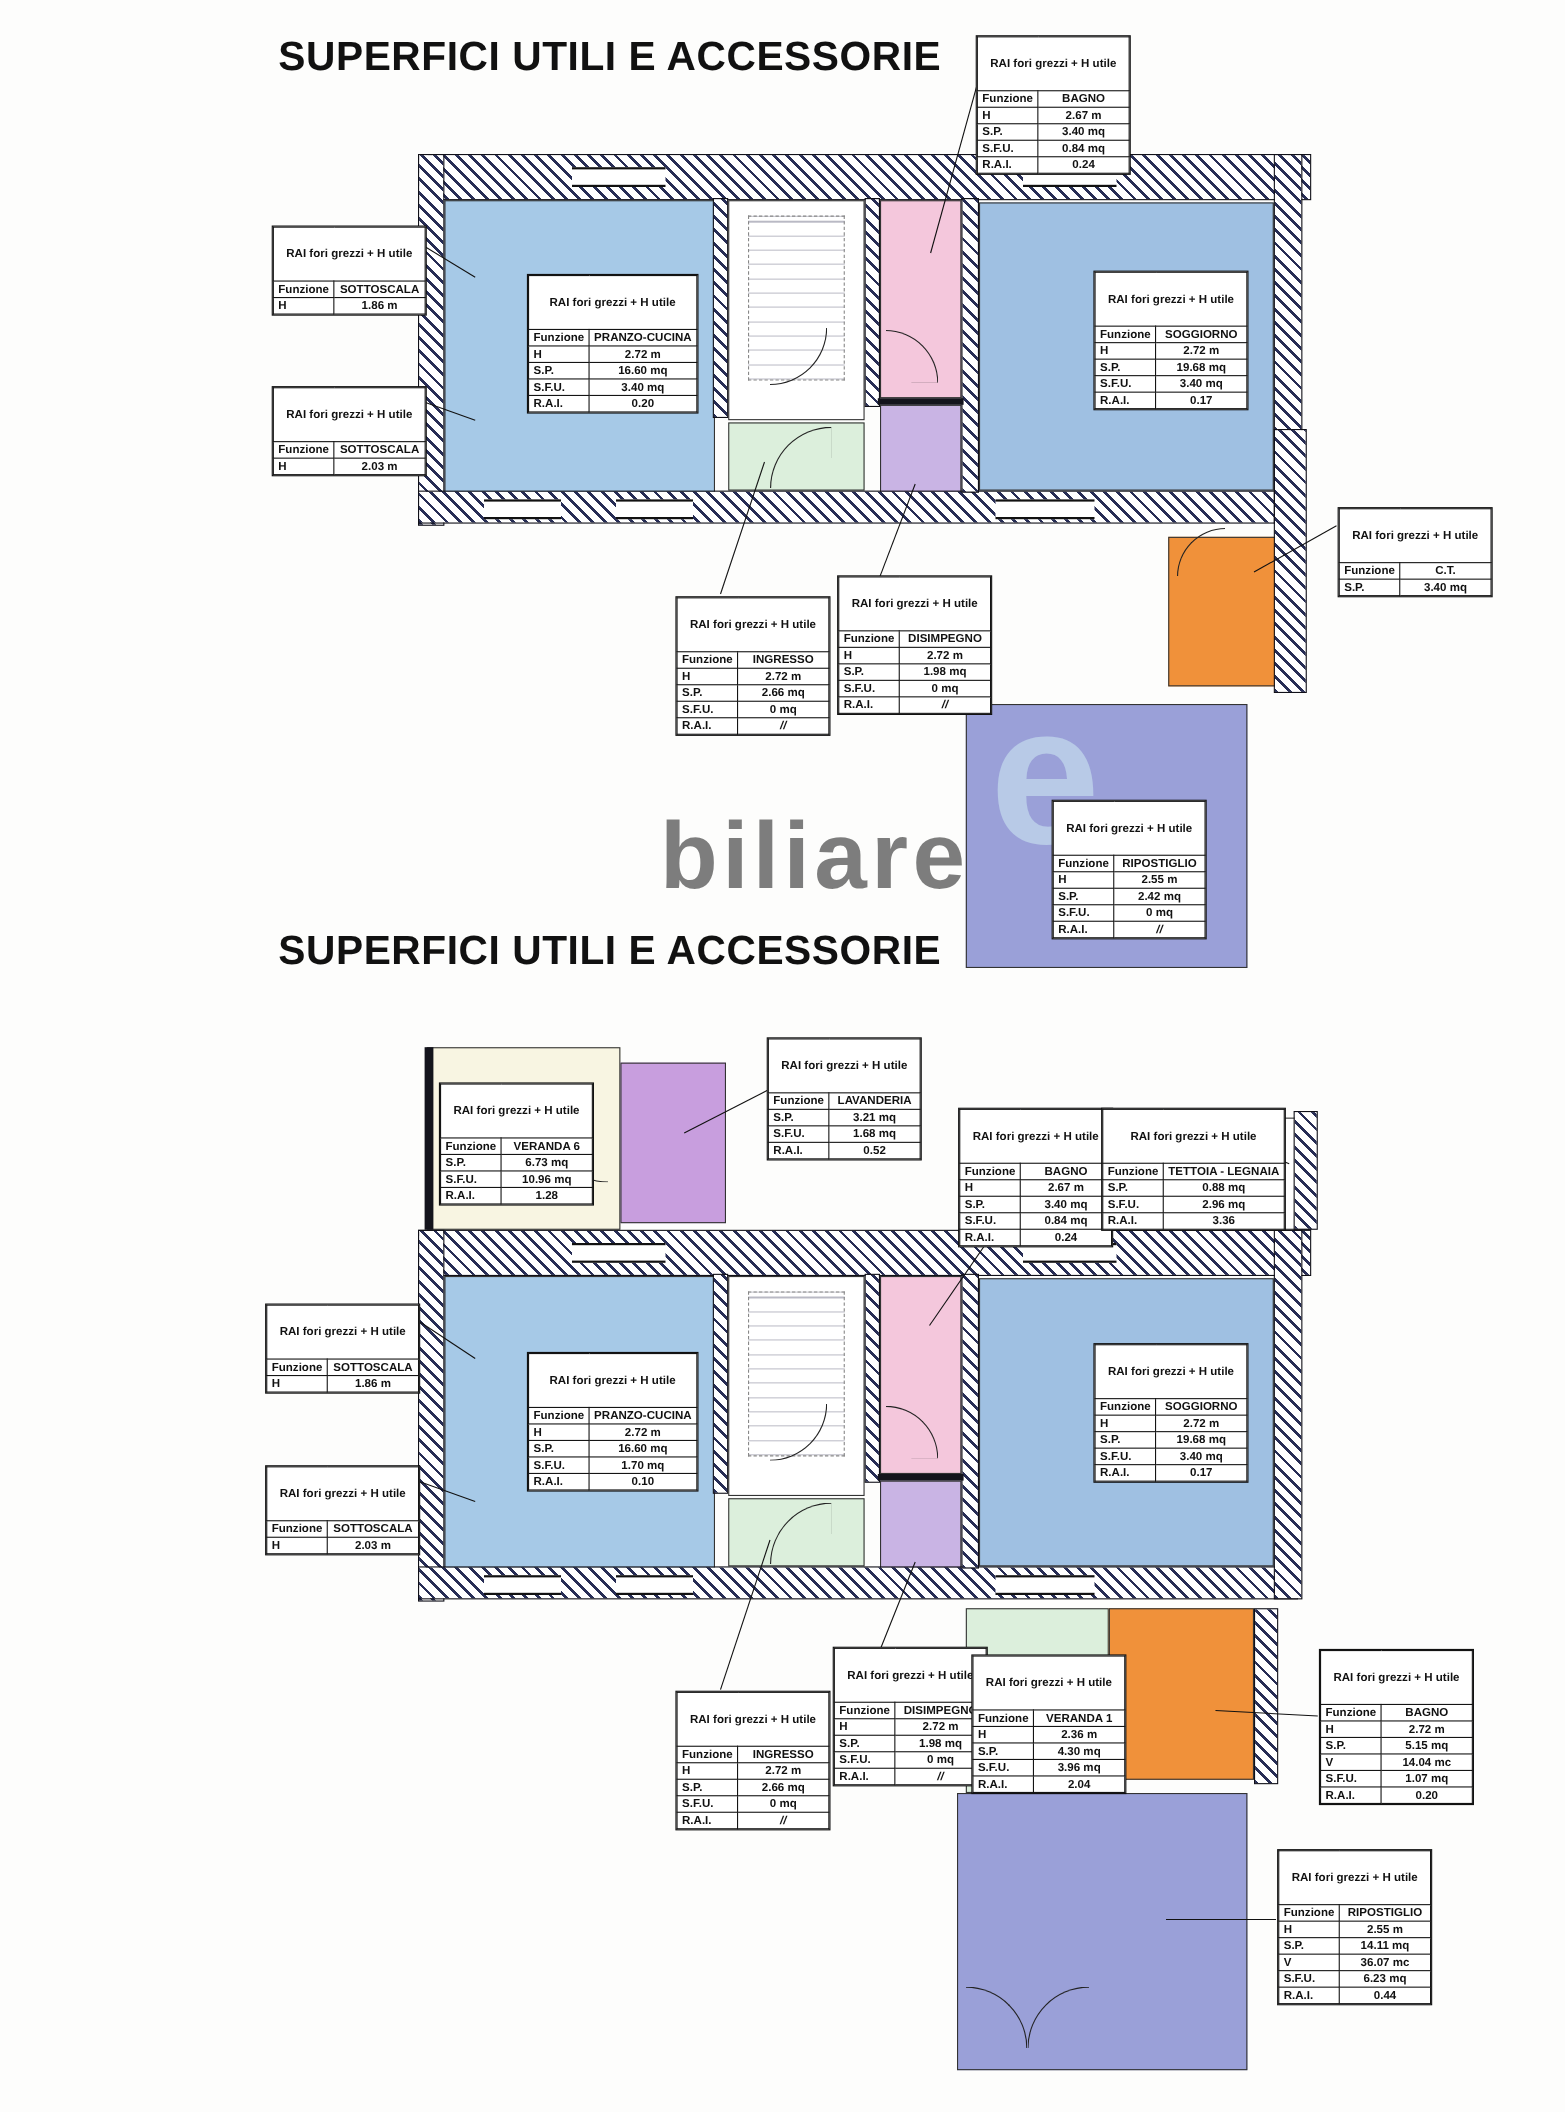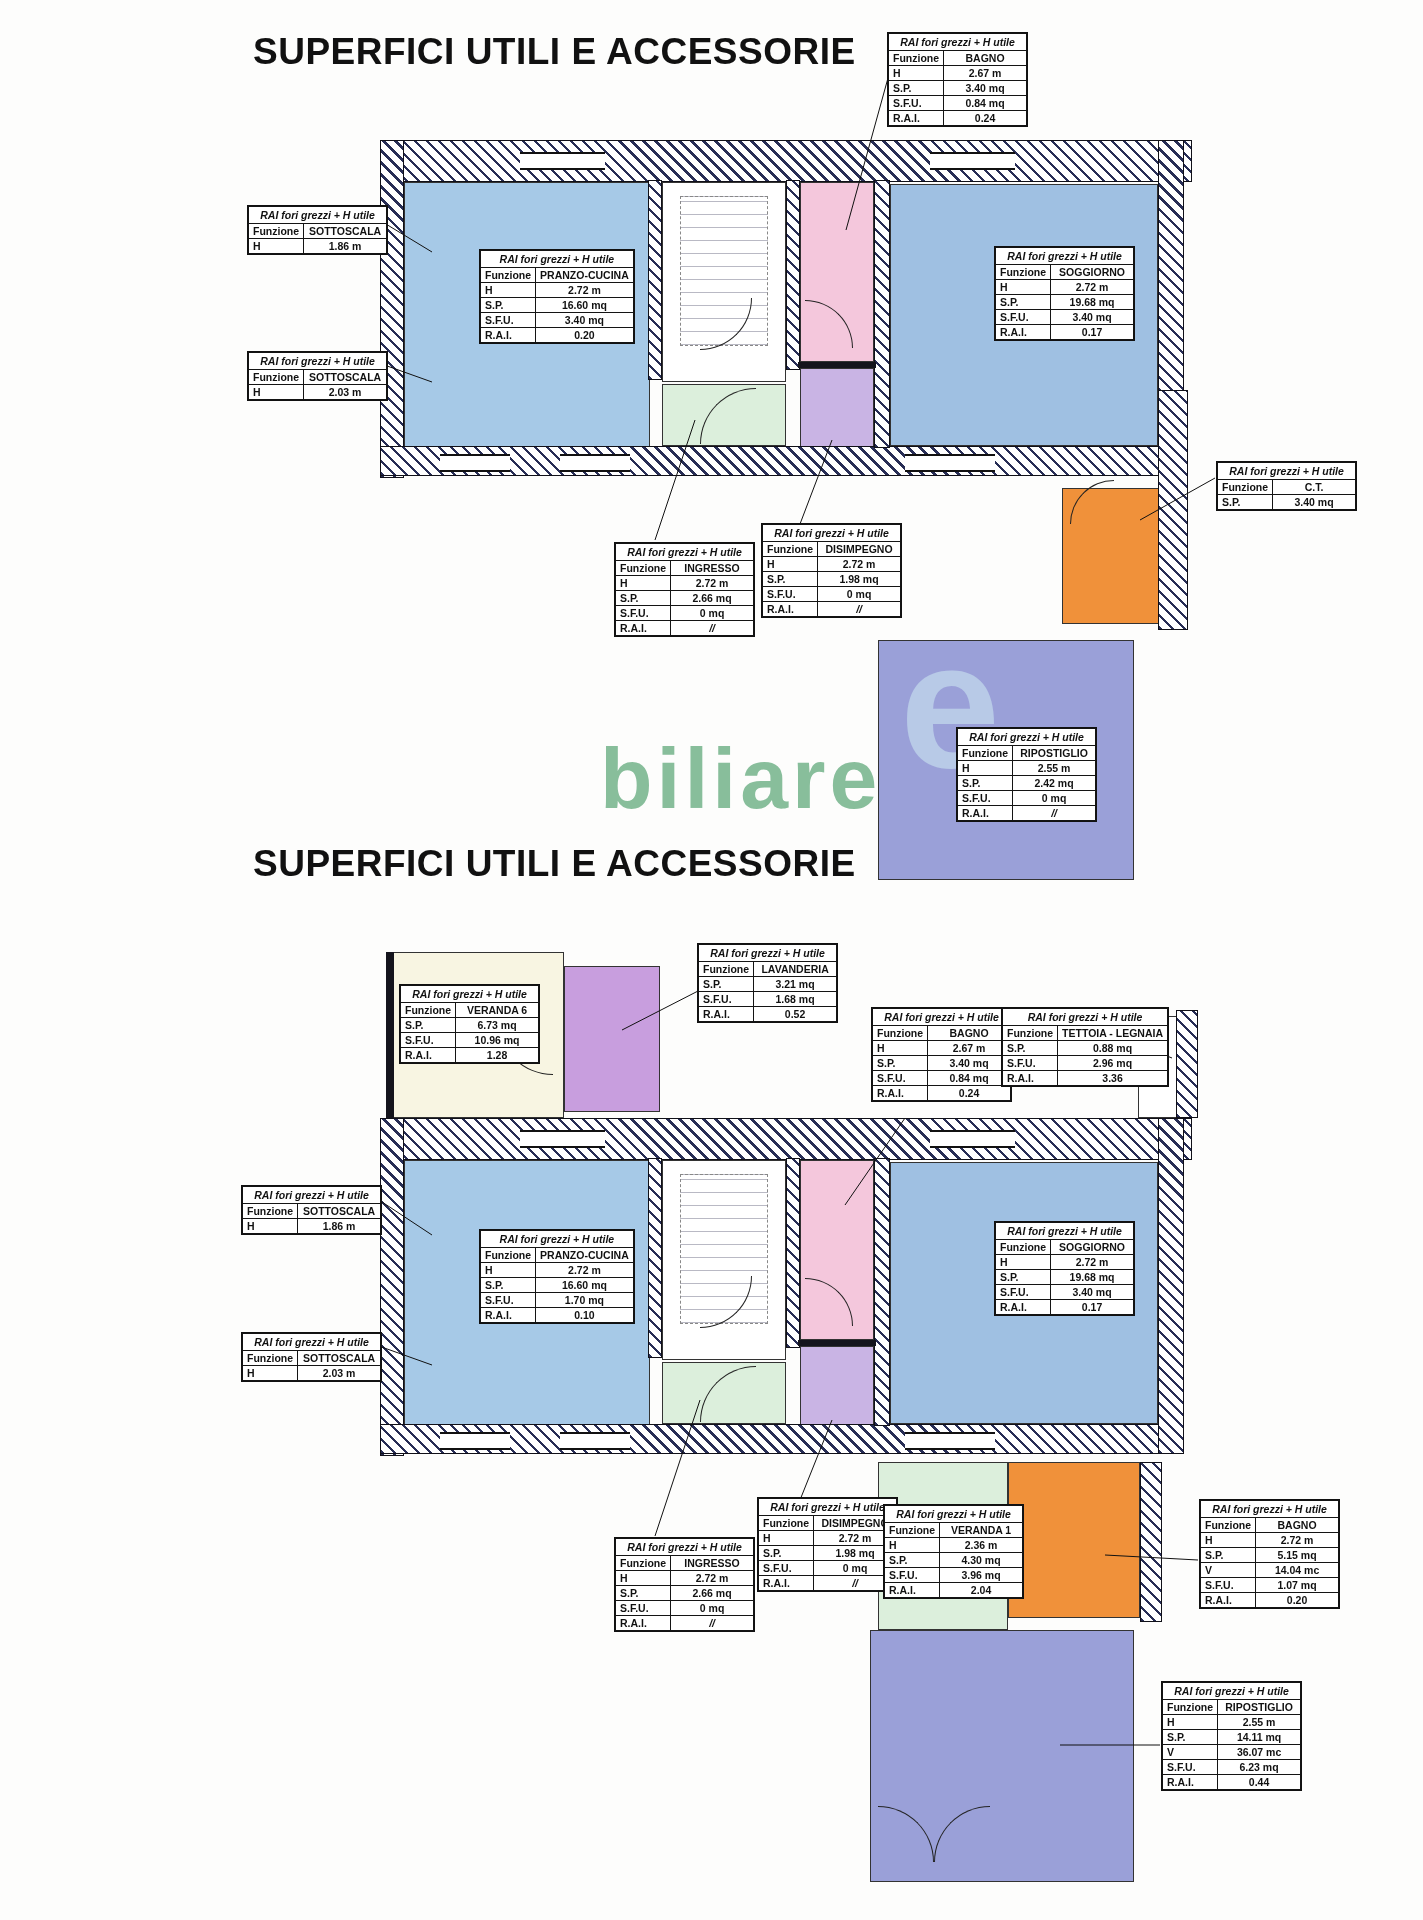--- a/index.html
+++ b/index.html
@@ -5,21 +5,21 @@
   html,body{margin:0;padding:0;}
   body{
     width:1423px;height:1920px;position:relative;overflow:hidden;
     background:#fdfdfc;font-family:"Liberation Sans", sans-serif;color:#111;
   }
   .title{position:absolute;font-weight:bold;font-size:37px;line-height:1.32;letter-spacing:.5px;z-index:40;}
   
   .tablebox{position:absolute;z-index:30;}
   table.rai{border-collapse:collapse;background:#fff;box-shadow:0 0 0 1px #111;}
   table.rai td{border:1px solid #141414;font-size:10.5px;font-weight:bold;padding:1px 4px;white-space:nowrap;color:#111;}
-  table.rai td.hdr{text-align:center;padding:2px 7px;font-style:italic;}
+  table.rai td.hdr{text-align:center;padding:18px 7px;}
   table.rai td.lab{min-width:44px;}
   table.rai td.val{min-width:74px;text-align:center;}
   table.rai td.slash{font-style:italic;}
   
   .wall{position:absolute;z-index:5;box-sizing:border-box;border:1.5px solid #101018;
         background:repeating-linear-gradient(45deg,#272d55 0px,#272d55 2.5px,#ffffff 2.5px,#ffffff 8.5px);}
   .wall-solid{position:absolute;z-index:6;background:#14141c;}
   .room{position:absolute;z-index:2;box-sizing:border-box;border:1px solid #333;}
   .window{position:absolute;z-index:7;background:#fff;border-top:2px solid #111;border-bottom:2px solid #111;box-sizing:border-box;height:18px;}
   .stairs{position:absolute;z-index:3;background:#fff;border:1px dashed #888;box-sizing:border-box;
@@ -114,21 +114,21 @@
 
   <div class="arc q-tl" style="left:700px;top:1366px;width:56px;height:56px;"></div>
   <div class="arc q-br" style="left:700px;top:1276px;width:52px;height:52px;"></div>
   <div class="arc q-tr" style="left:805px;top:1278px;width:48px;height:48px;"></div>
   <div class="arc q-bl" style="left:498px;top:1020px;width:55px;height:55px;"></div>
   <div class="arc q-tr" style="left:878px;top:1806px;width:56px;height:56px;"></div>
   <div class="arc q-tl" style="left:934px;top:1806px;width:56px;height:56px;"></div>
 </div>
 
 <div class="wm-logo" style="left: 900px; top: 615px; color: rgb(194, 216, 236);">e</div>
-<div class="wm-text" style="left: 600px; top: 735px; color: #15803d;">biliare</div>
+<div class="wm-text" style="left: 600px; top: 735px; color: #000000;">biliare</div>
 
 <svg class="overlay" width="1423" height="1920">
   <g stroke="#111" stroke-width="1">
     <line x1="376" y1="218" x2="432" y2="252"></line>
     <line x1="376" y1="362" x2="432" y2="382"></line>
     <line x1="888" y1="78" x2="846" y2="230"></line>
     <line x1="1215" y1="478" x2="1140" y2="520"></line>
     <line x1="655" y1="540" x2="695" y2="420"></line>
     <line x1="800" y1="524" x2="832" y2="440"></line>
     <line x1="700" y1="990" x2="622" y2="1030"></line>

